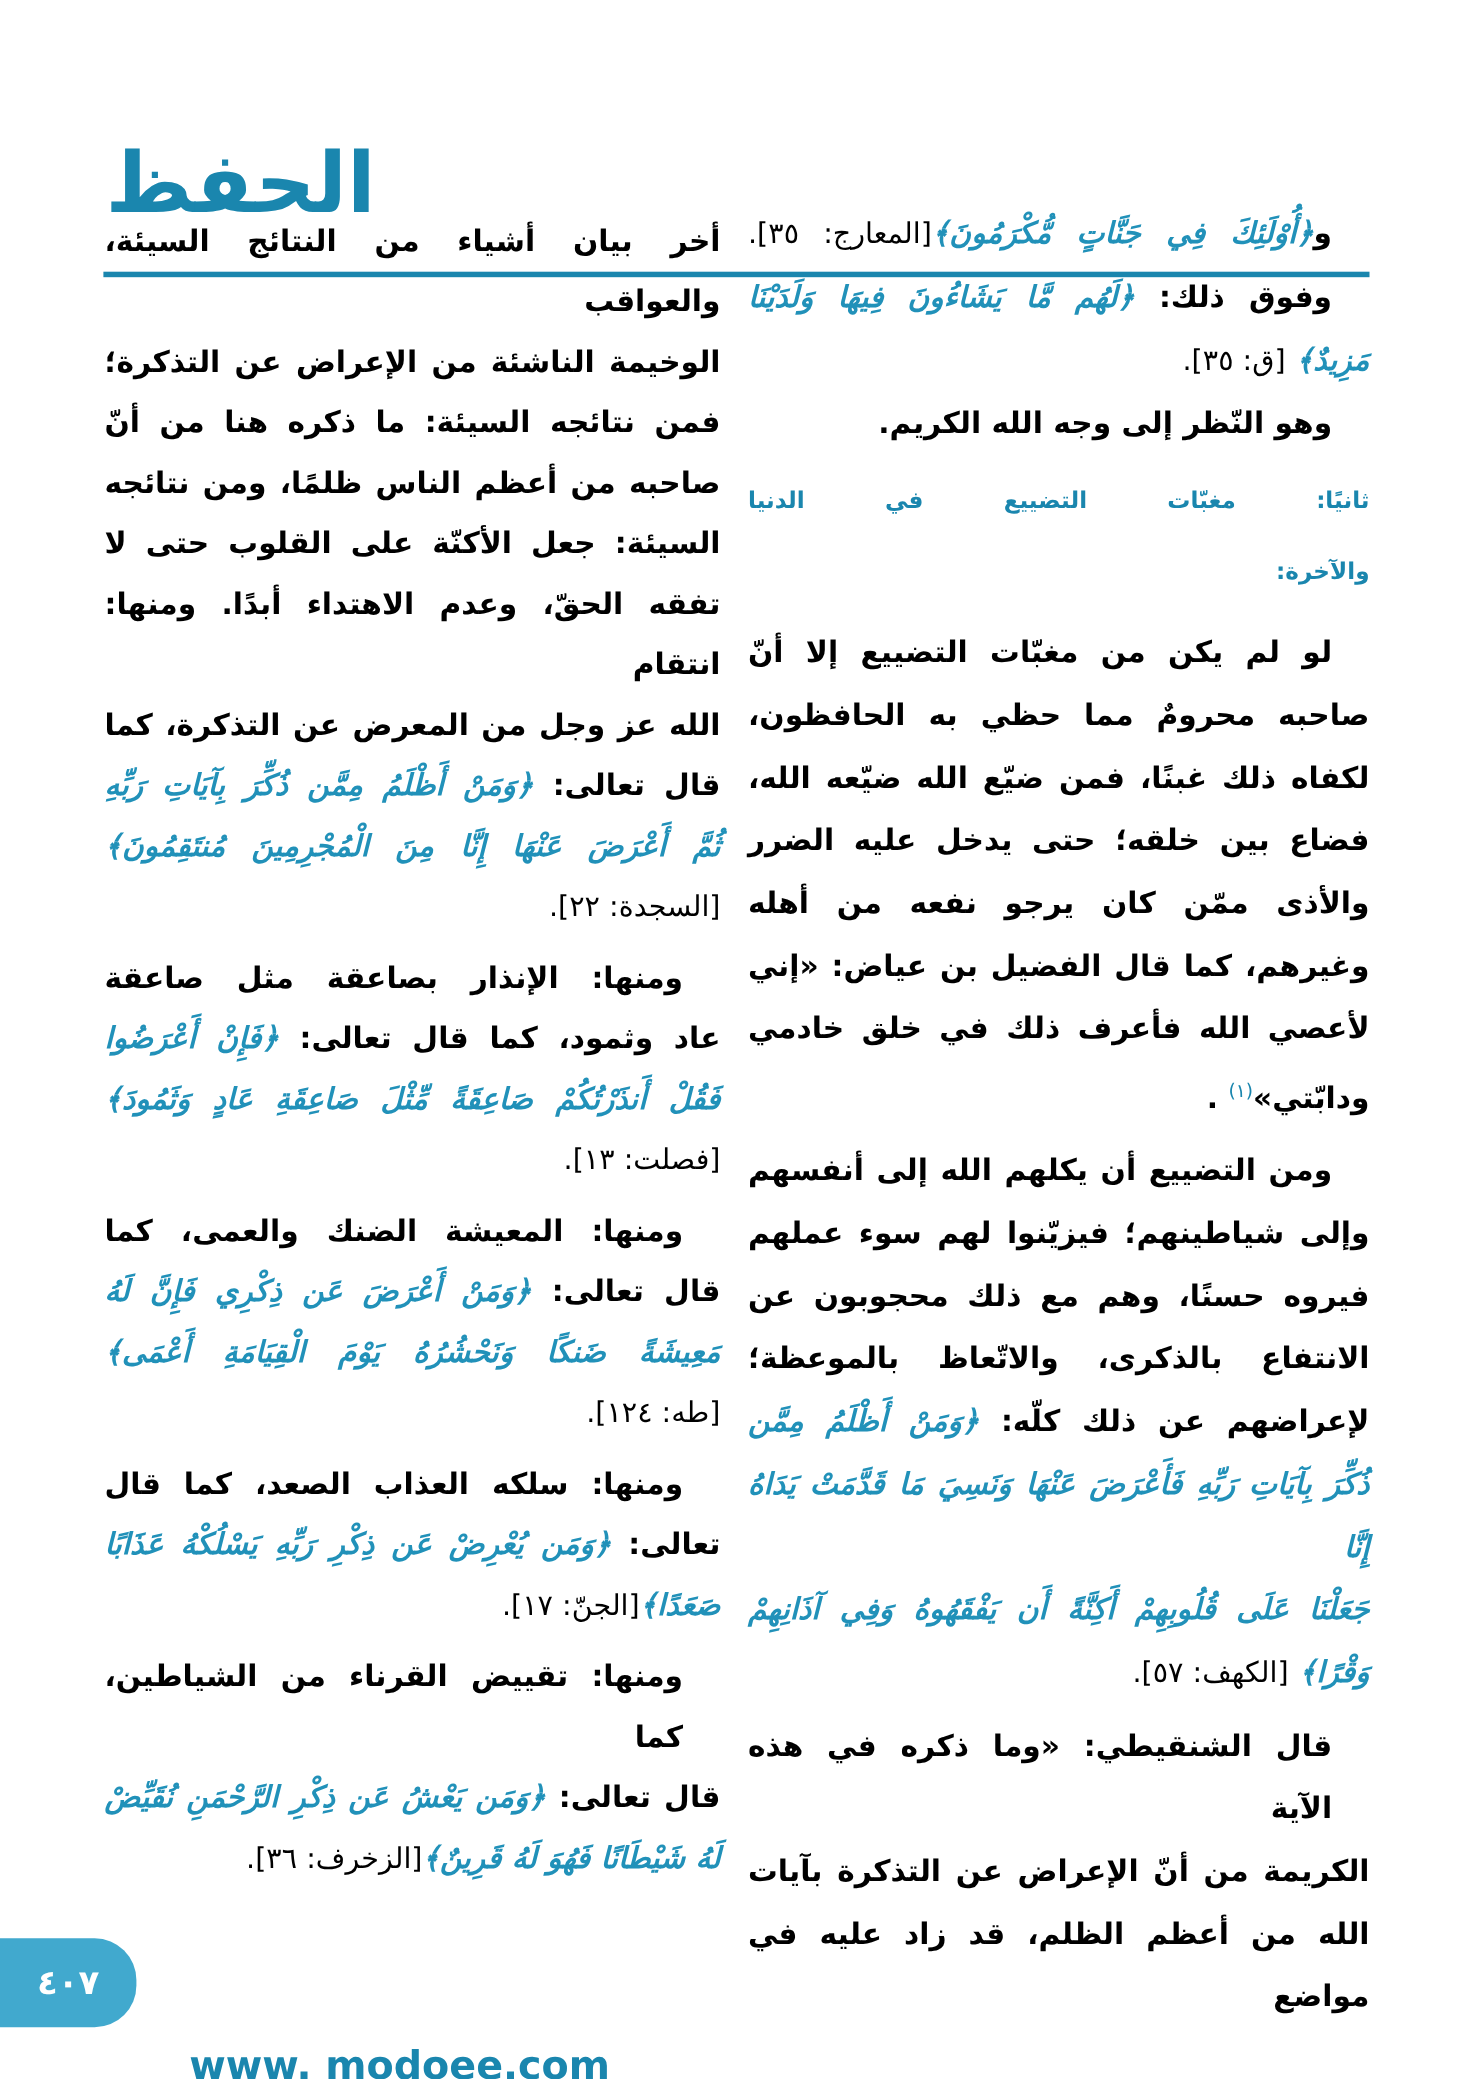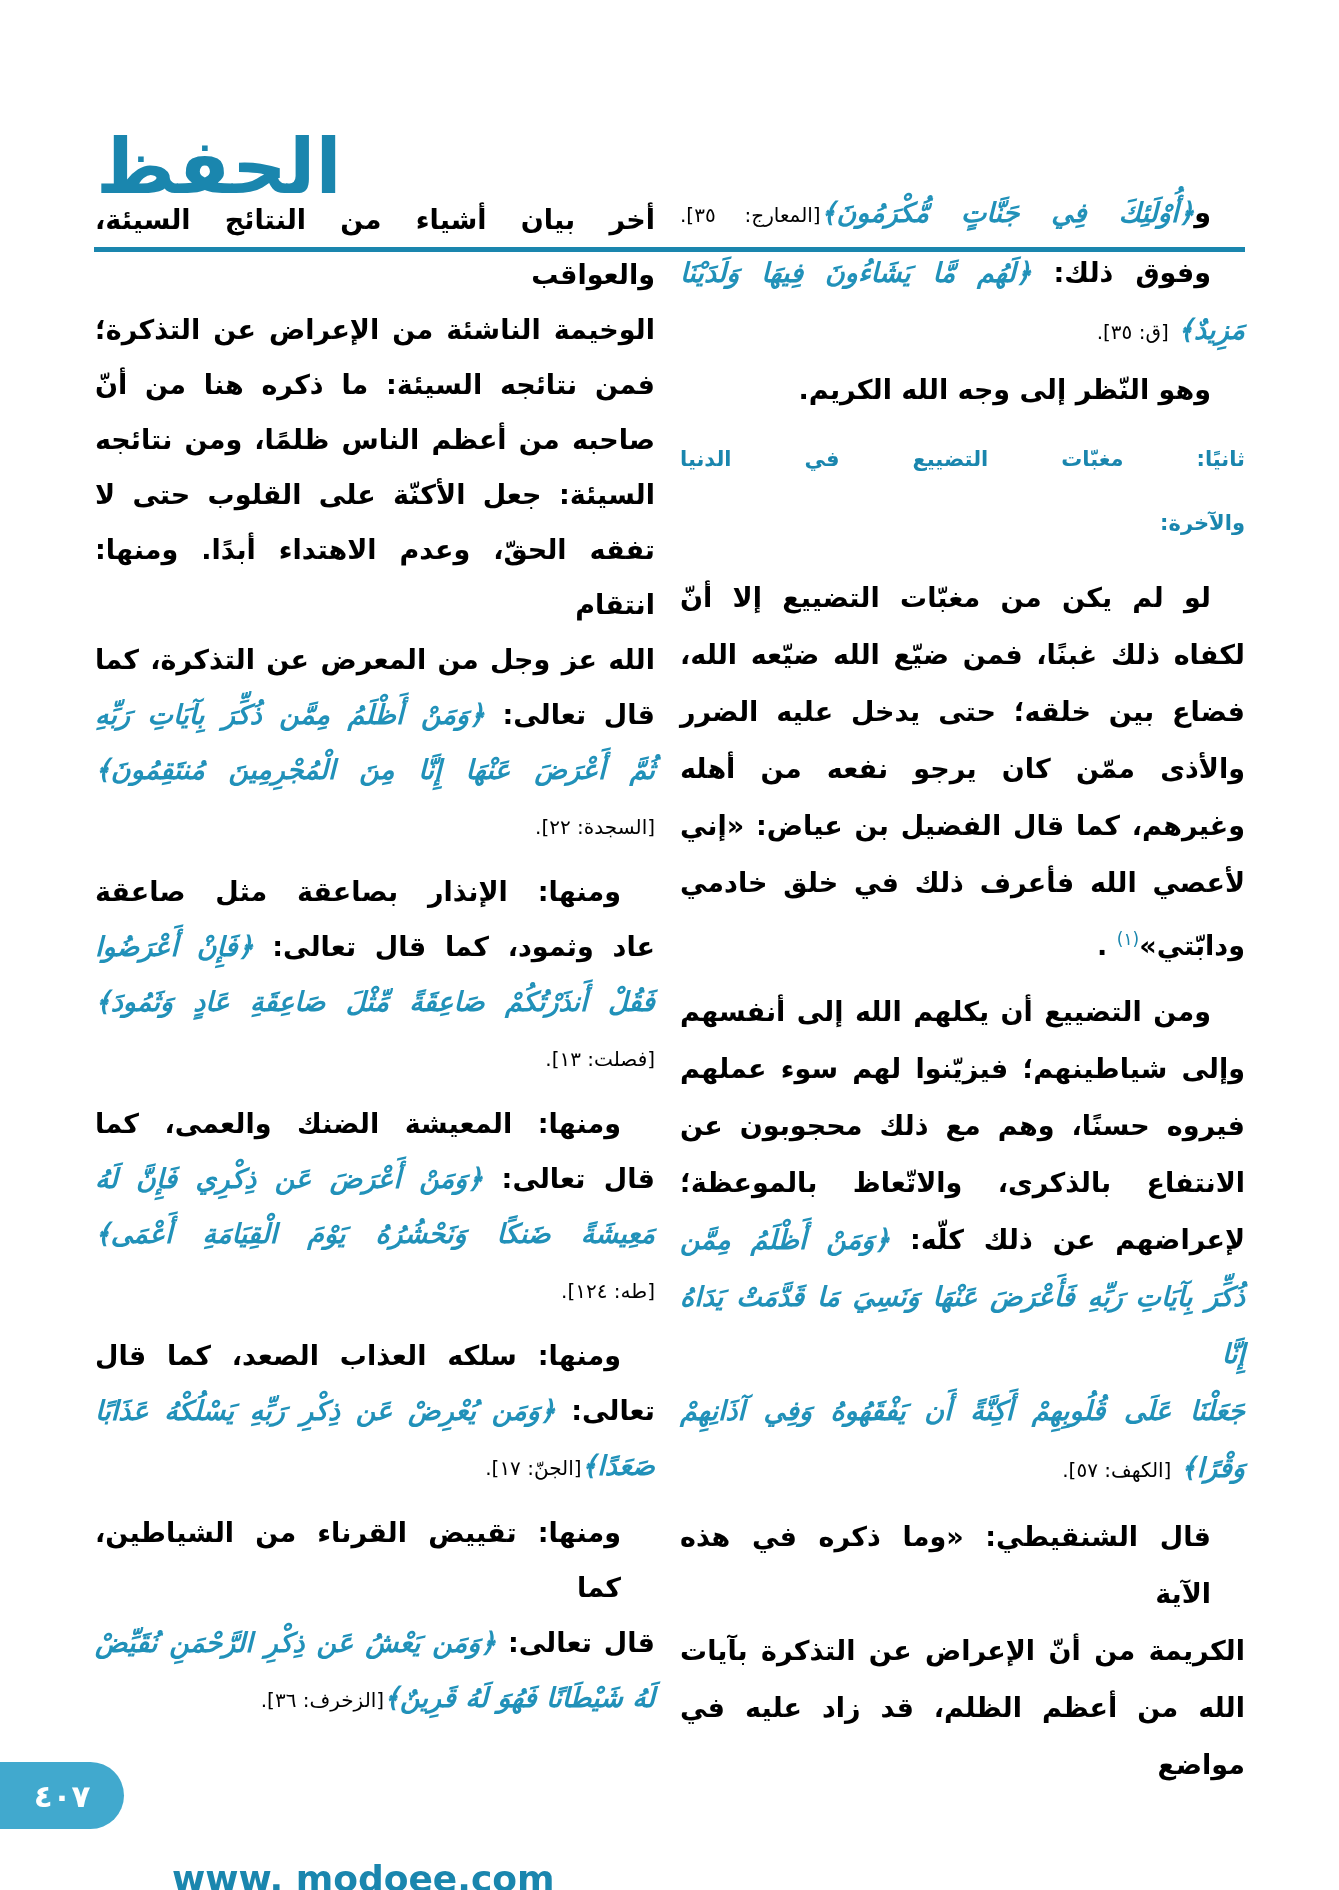--- a/index.html
+++ b/index.html
@@ -38,29 +38,29 @@
   }
   #col-left .line{line-height:55px;}
   .line.indent{padding-right:34px;}
   .line.short{text-align-last:right;}
   .heading{margin:8px 0 14px 0;}
   .heading .line{
     color:var(--accent);
     font-size:21px;line-height:64px;
   }
   .run-q{color:var(--verse);font-style:italic;}
-  .run-r{font-weight:normal;font-size:20px;}
+  .run-r{font-weight:normal;font-size:26px;}
   .run-sup{
     color:var(--accent);
     font-size:17px;vertical-align:super;font-weight:normal;
   }
   
   .pill{
     position:absolute;left:0;top:1762px;
-    width:124px;height:67px;
+    width:124px;height:81px;
     background:var(--pill);
     border-radius:0 38px 38px 0;
     color:#fff;
     display:flex;align-items:center;justify-content:center;
     font-size:31px;font-weight:bold;
   }
   .website{
     position:absolute;left:172px;top:1858px;
     color:var(--accent);
     font-size:36px;font-weight:bold;
@@ -79,20 +79,21 @@
         <div class="line indent"><span class="run-t">وفوق ذلك: </span><span class="run-q">﴿لَهُم مَّا يَشَاءُونَ فِيهَا وَلَدَيْنَا</span></div>
         <div class="line short"><span class="run-q">مَزِيدٌ﴾ </span><span class="run-r">[ق: ٣٥].</span></div>
         <div class="line indent short"><span class="run-t">وهو النّظر إلى وجه الله الكريم.</span></div>
       </div>
       <div class="heading">
         <div class="line"><span class="run-h">ثانيًا: مغبّات التضييع في الدنيا</span></div>
         <div class="line short"><span class="run-h">والآخرة:</span></div>
       </div>
       <div class="para">
         <div class="line indent"><span class="run-t">لو لم يكن من مغبّات التضييع إلا أنّ</span></div>
+        <div class="line"><span class="run-t">صاحبه محرومٌ مما حظي به الحافظون،</span></div>
         <div class="line"><span class="run-t">لكفاه ذلك غبنًا، فمن ضيّع الله ضيّعه الله،</span></div>
         <div class="line"><span class="run-t">فضاع بين خلقه؛ حتى يدخل عليه الضرر</span></div>
         <div class="line"><span class="run-t">والأذى ممّن كان يرجو نفعه من أهله</span></div>
         <div class="line"><span class="run-t">وغيرهم، كما قال الفضيل بن عياض: «إني</span></div>
         <div class="line"><span class="run-t">لأعصي الله فأعرف ذلك في خلق خادمي</span></div>
         <div class="line short"><span class="run-t">ودابّتي»</span><span class="run-sup">(١)</span><span class="run-t"> .</span></div>
       </div>
       <div class="para">
         <div class="line indent"><span class="run-t">ومن التضييع أن يكلهم الله إلى أنفسهم</span></div>
         <div class="line"><span class="run-t">وإلى شياطينهم؛ فيزيّنوا لهم سوء عملهم</span></div>

